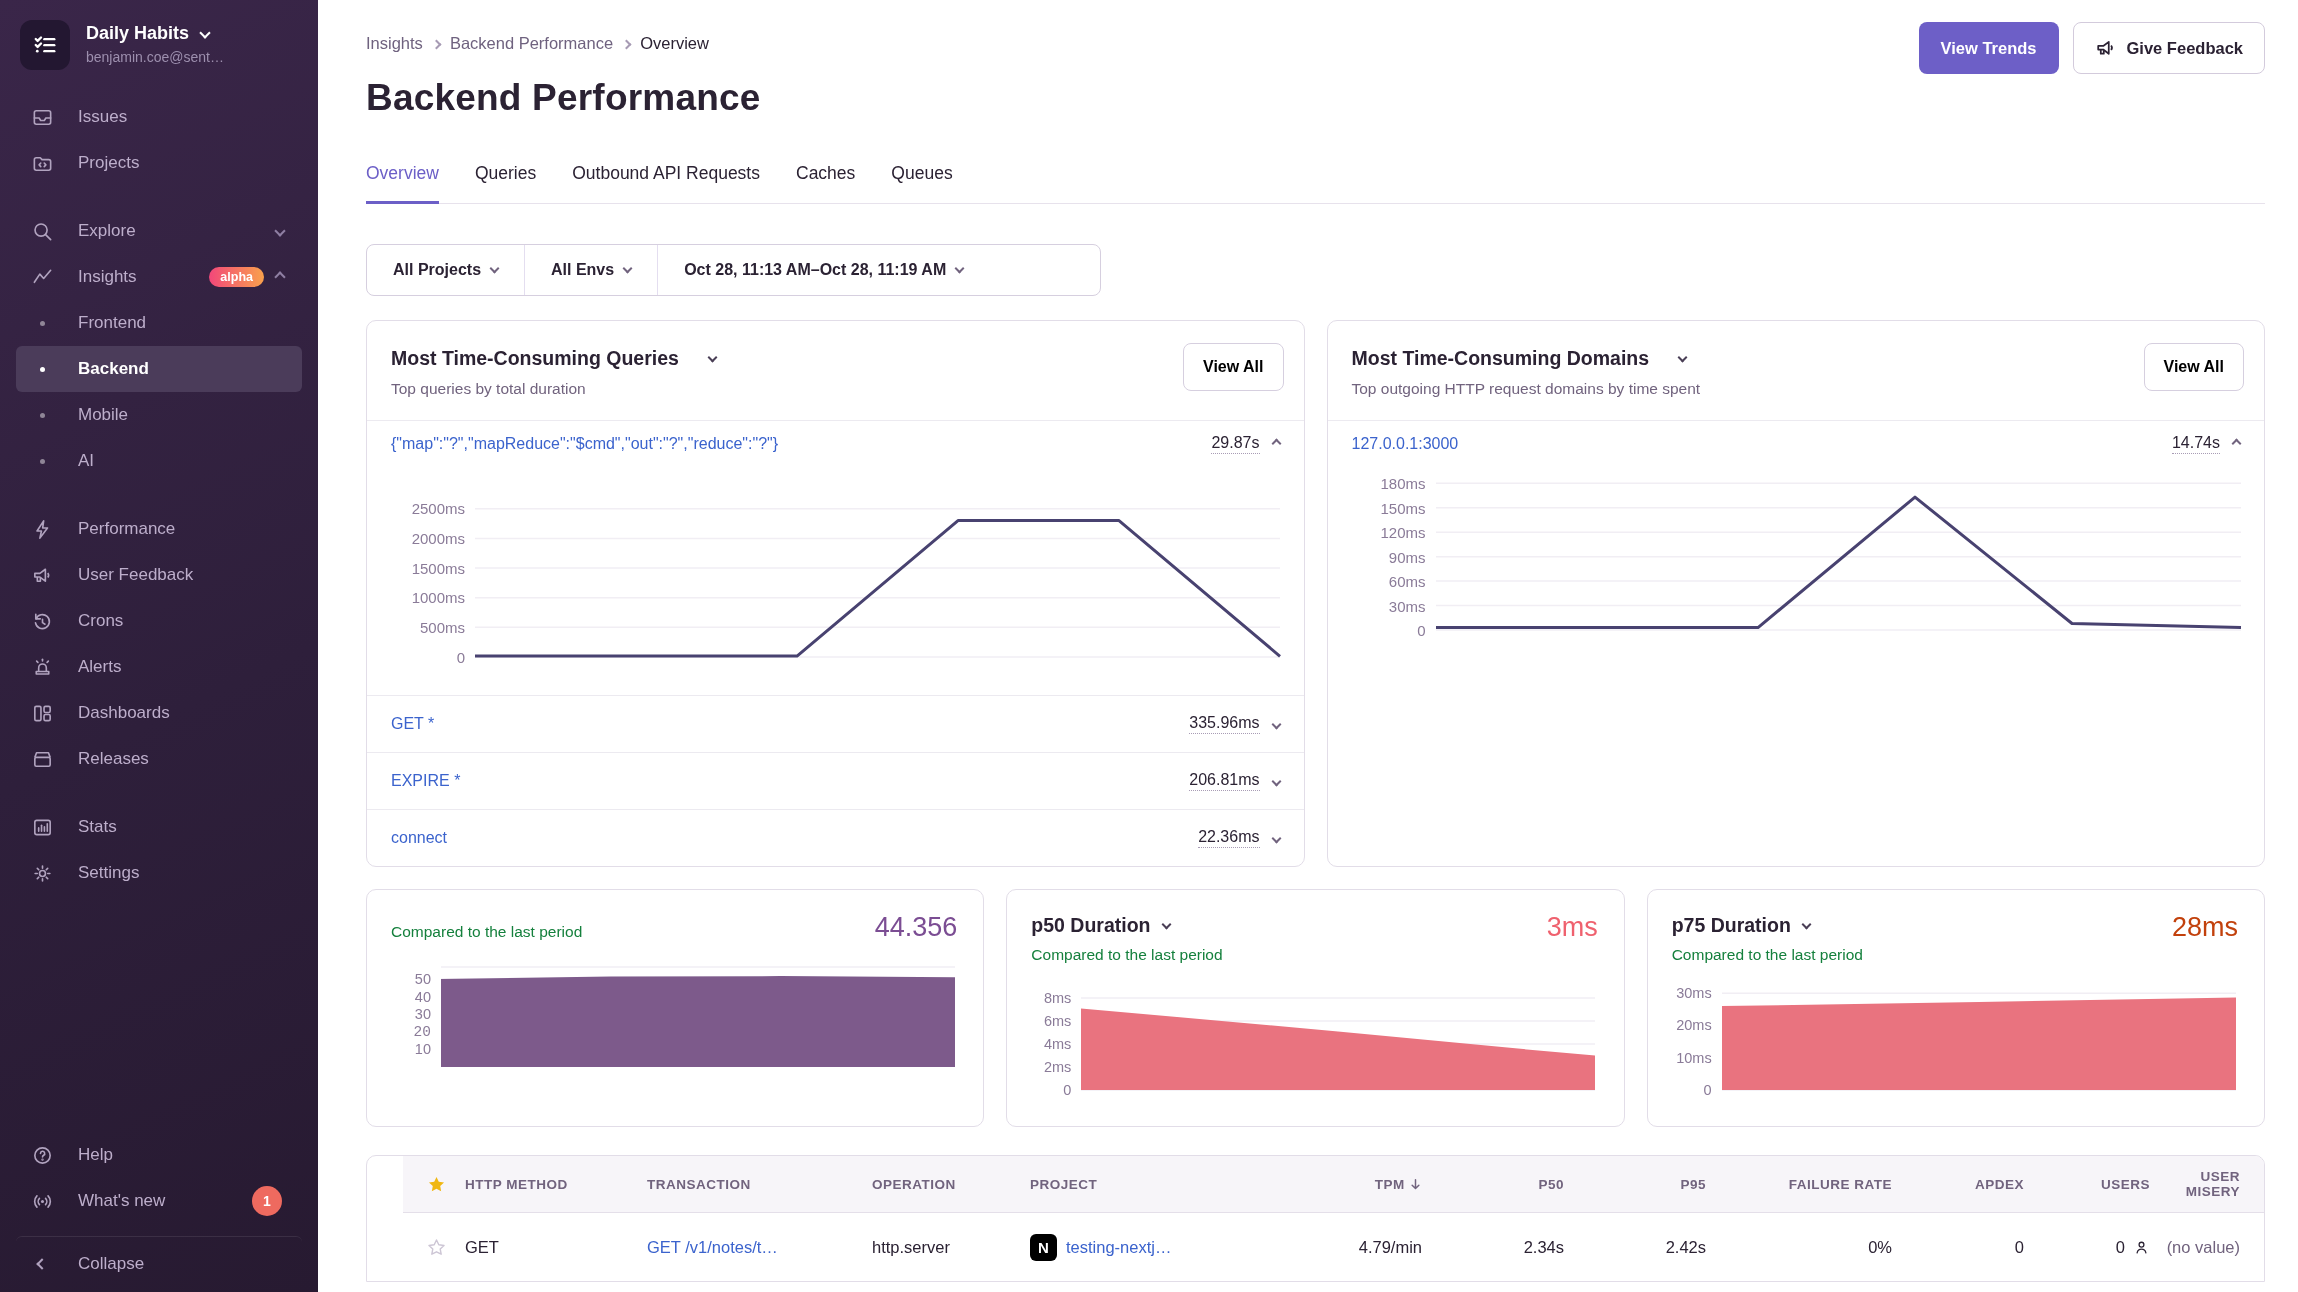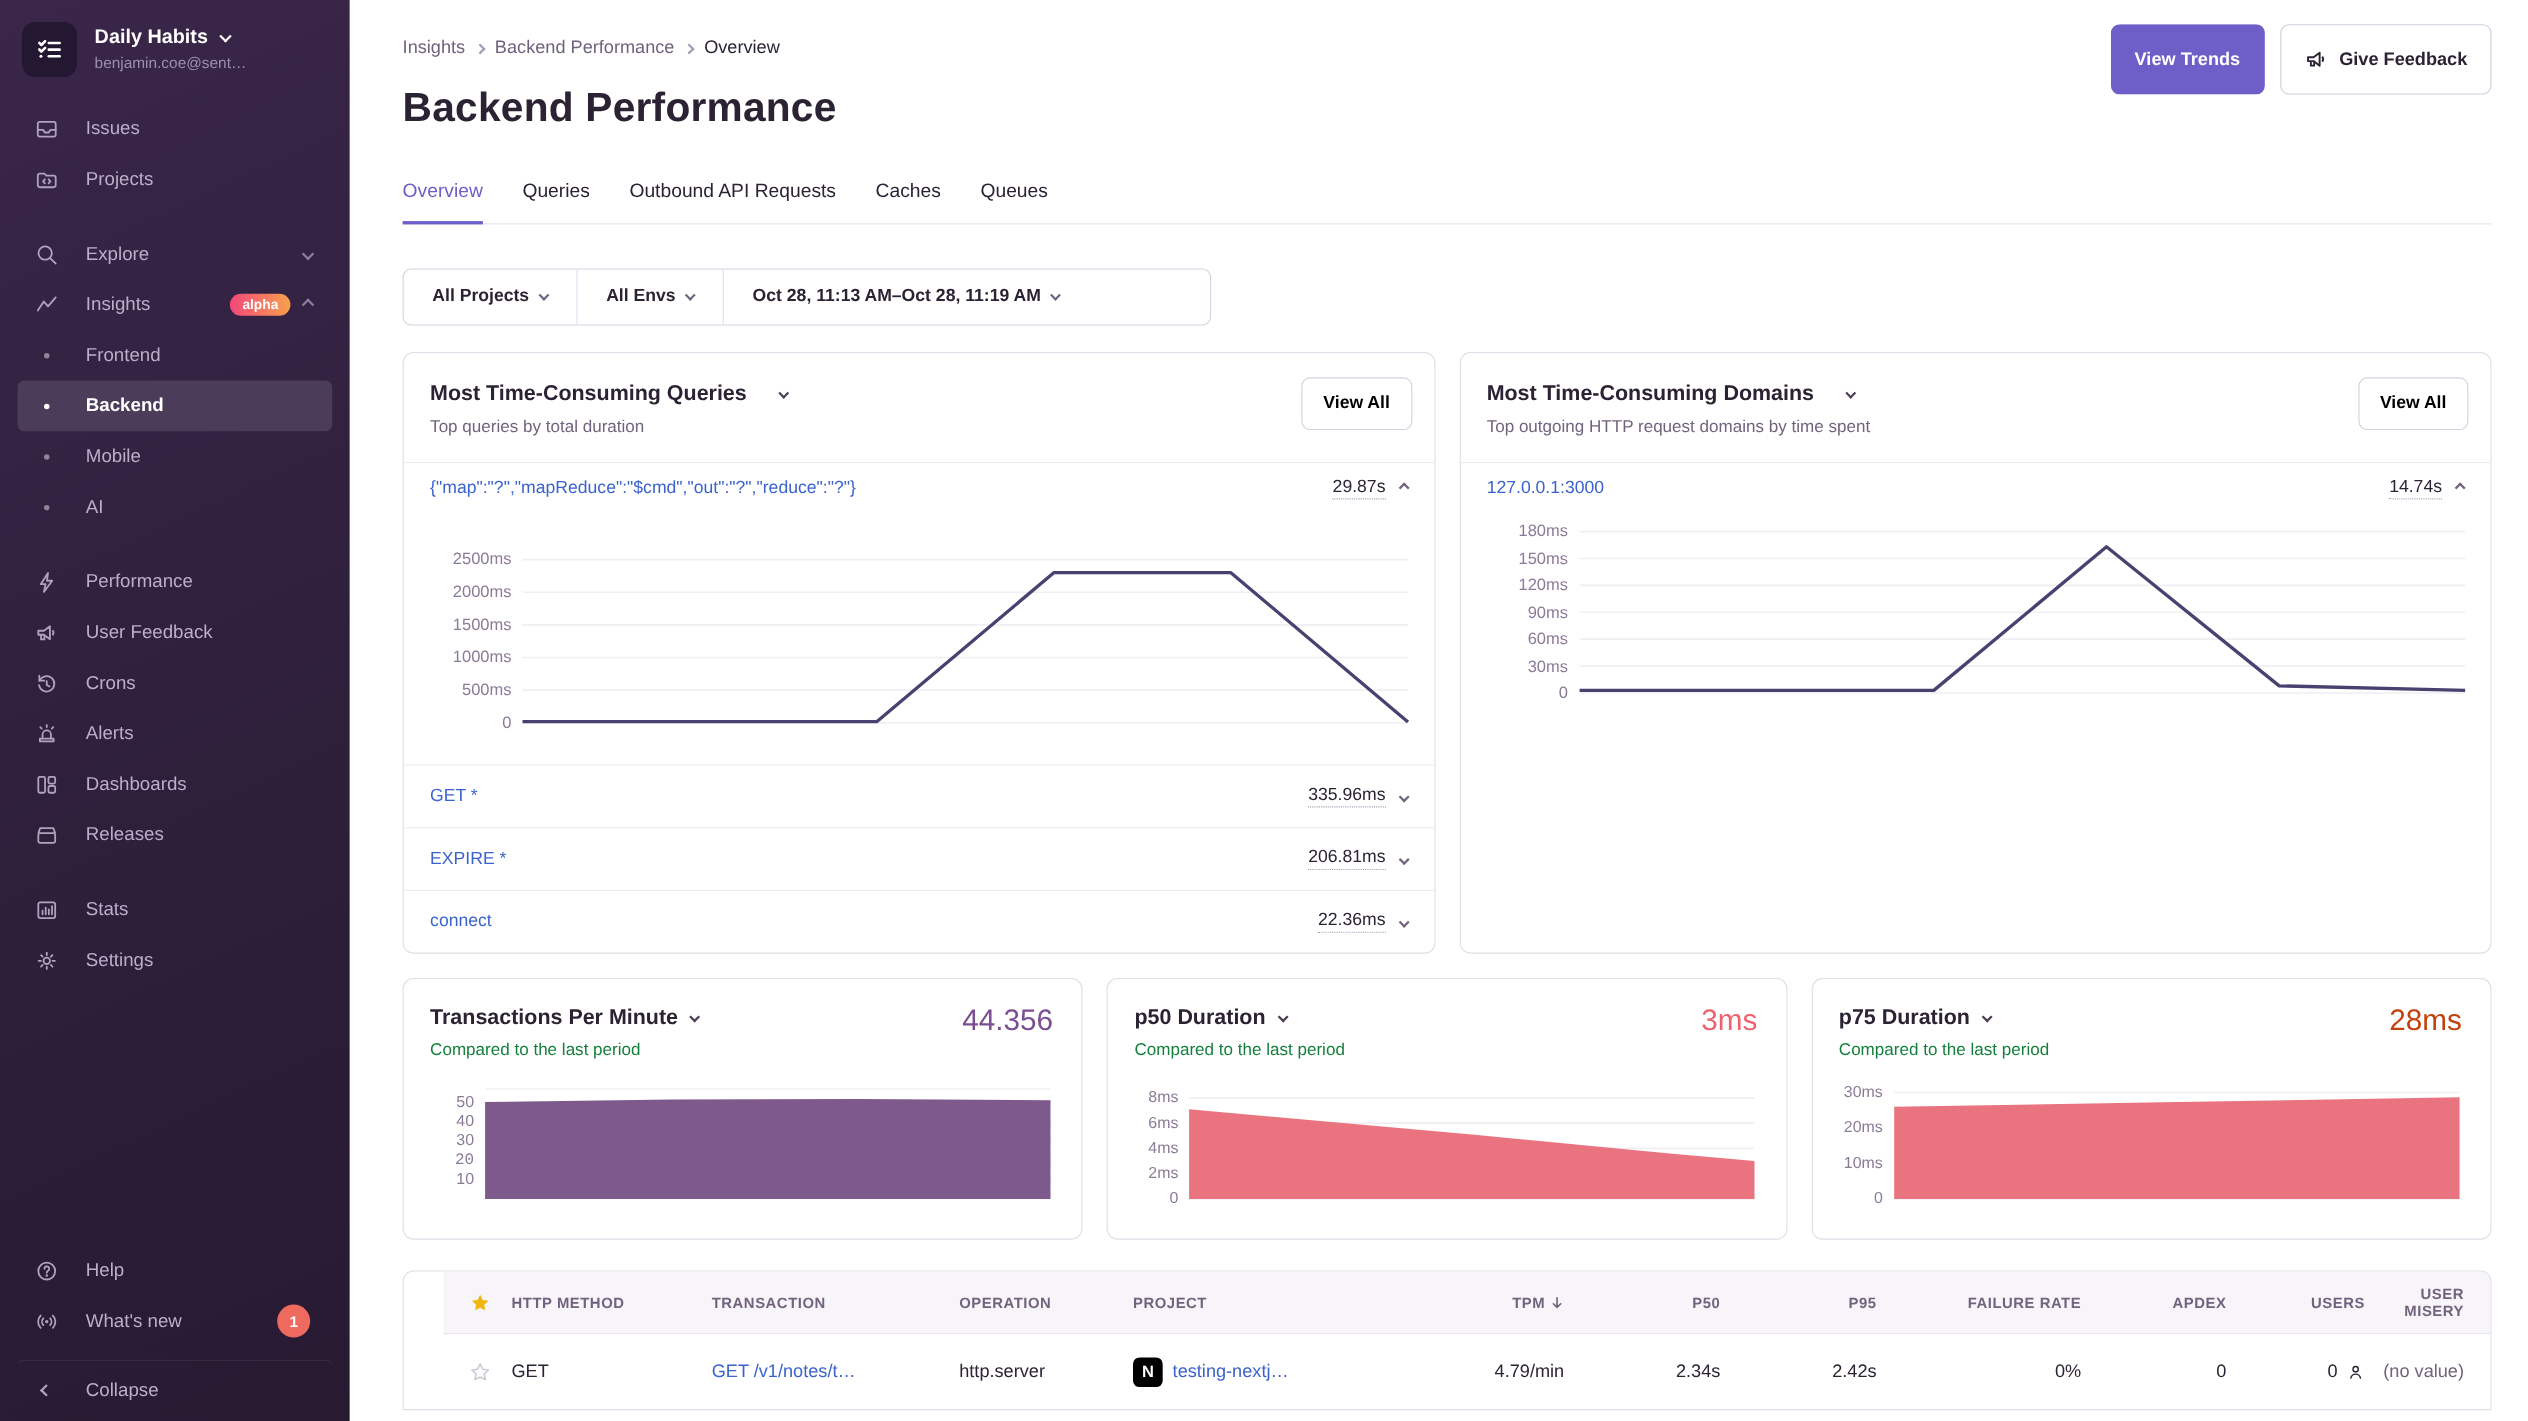--- a/index.html
+++ b/index.html
@@ -30,21 +30,21 @@
   .collapse-row { border-top:1px solid rgba(255,255,255,.09); margin-top:12px; padding-top:8px; }
 
   
   .main { flex:1; padding:0 33px 0 48px; position:relative; background:#fff; }
   .crumbs { display:flex; align-items:center; gap:10px; padding-top:34px; font-size:16.5px; color:#6f627f; }
   .crumb-sep { width:7px; height:7px; border-right:2px solid #a79bb4; border-bottom:2px solid #a79bb4; transform:rotate(-45deg); margin-top:1px; }
   .crumb.cur { color:#2b2233; }
   .crumb.link { cursor:pointer; }
   .page-title { margin-top:24px; font-size:37px; font-weight:700; letter-spacing:.2px; color:#2b2233; }
   .top-btns { position:absolute; top:22px; right:33px; display:flex; gap:14px; }
-  .btn { display:flex; align-items:center; gap:10px; height:64px; padding:0 21px; border-radius:8px; font-size:16.5px; font-weight:700; cursor:pointer; border:1px solid transparent; }
+  .btn { display:flex; align-items:center; gap:10px; height:52px; padding:0 21px; border-radius:8px; font-size:16.5px; font-weight:700; cursor:pointer; border:1px solid transparent; }
   .btn.primary { background:#6d5fc7; color:#fff; }
   .btn.ghost { background:#fff; border-color:#d3cbdc; color:#2b2233; }
 
   .tabs { display:flex; gap:36px; margin-top:44px; border-bottom:1px solid #e7e2ec; font-size:17.5px; }
   .tab { padding-bottom:17px; cursor:pointer; border-bottom:3px solid transparent; margin-bottom:-1px; }
   .tab.active { color:#6c5fc7; border-bottom-color:#6c5fc7; font-weight:400; }
 
   .filter-row { display:flex; gap:24px; margin-top:40px; }
   .seg-control { display:flex; align-items:stretch; border:1px solid #d6cfdf; border-radius:8px; background:#fff; height:52px; width:735px; }
   .seg { display:flex; align-items:center; gap:10px; padding:0 26px; font-size:16px; font-weight:700; color:#2b2233; cursor:pointer; border-right:1px solid #e4def0; }
@@ -457,24 +457,20 @@
             <span class="tick-label" style="top: 125.543px;">30ms</span>
             <span class="tick-label" style="top: 150px;">0</span>
           </div>
       </div>
       <div class="filler"></div>
     </section>
   </div>
 
   <div class="metrics">
     <section class="metric">
-      <div class="metric-title">
-          <span>Transactions Per Minute</span>
-          <span class="chev"></span>
-        </div>
       <div class="metric-sub">Compared to the last period</div>
       <div class="metric-value" style="color:#7b4d93">44.356</div>
       <div class="chart mini">
           <svg viewBox="0 0 514 100" width="514" height="100" style="position: absolute; inset: 0px; overflow: visible;">
             <line x1="0" x2="514" y1="12.280701754385973" y2="12.280701754385973" stroke="#f1eef4" stroke-width="1.5"></line>
             <line x1="0" x2="514" y1="29.82456140350878" y2="29.82456140350878" stroke="#f1eef4" stroke-width="1.5"></line>
             <line x1="0" x2="514" y1="47.36842105263158" y2="47.36842105263158" stroke="#f1eef4" stroke-width="1.5"></line>
             <line x1="0" x2="514" y1="64.91228070175438" y2="64.91228070175438" stroke="#f1eef4" stroke-width="1.5"></line>
             <line x1="0" x2="514" y1="82.45614035087719" y2="82.45614035087719" stroke="#f1eef4" stroke-width="1.5"></line>
             <line x1="0" x2="514" y1="0" y2="0" stroke="#f1eef4" stroke-width="1.5"></line>

